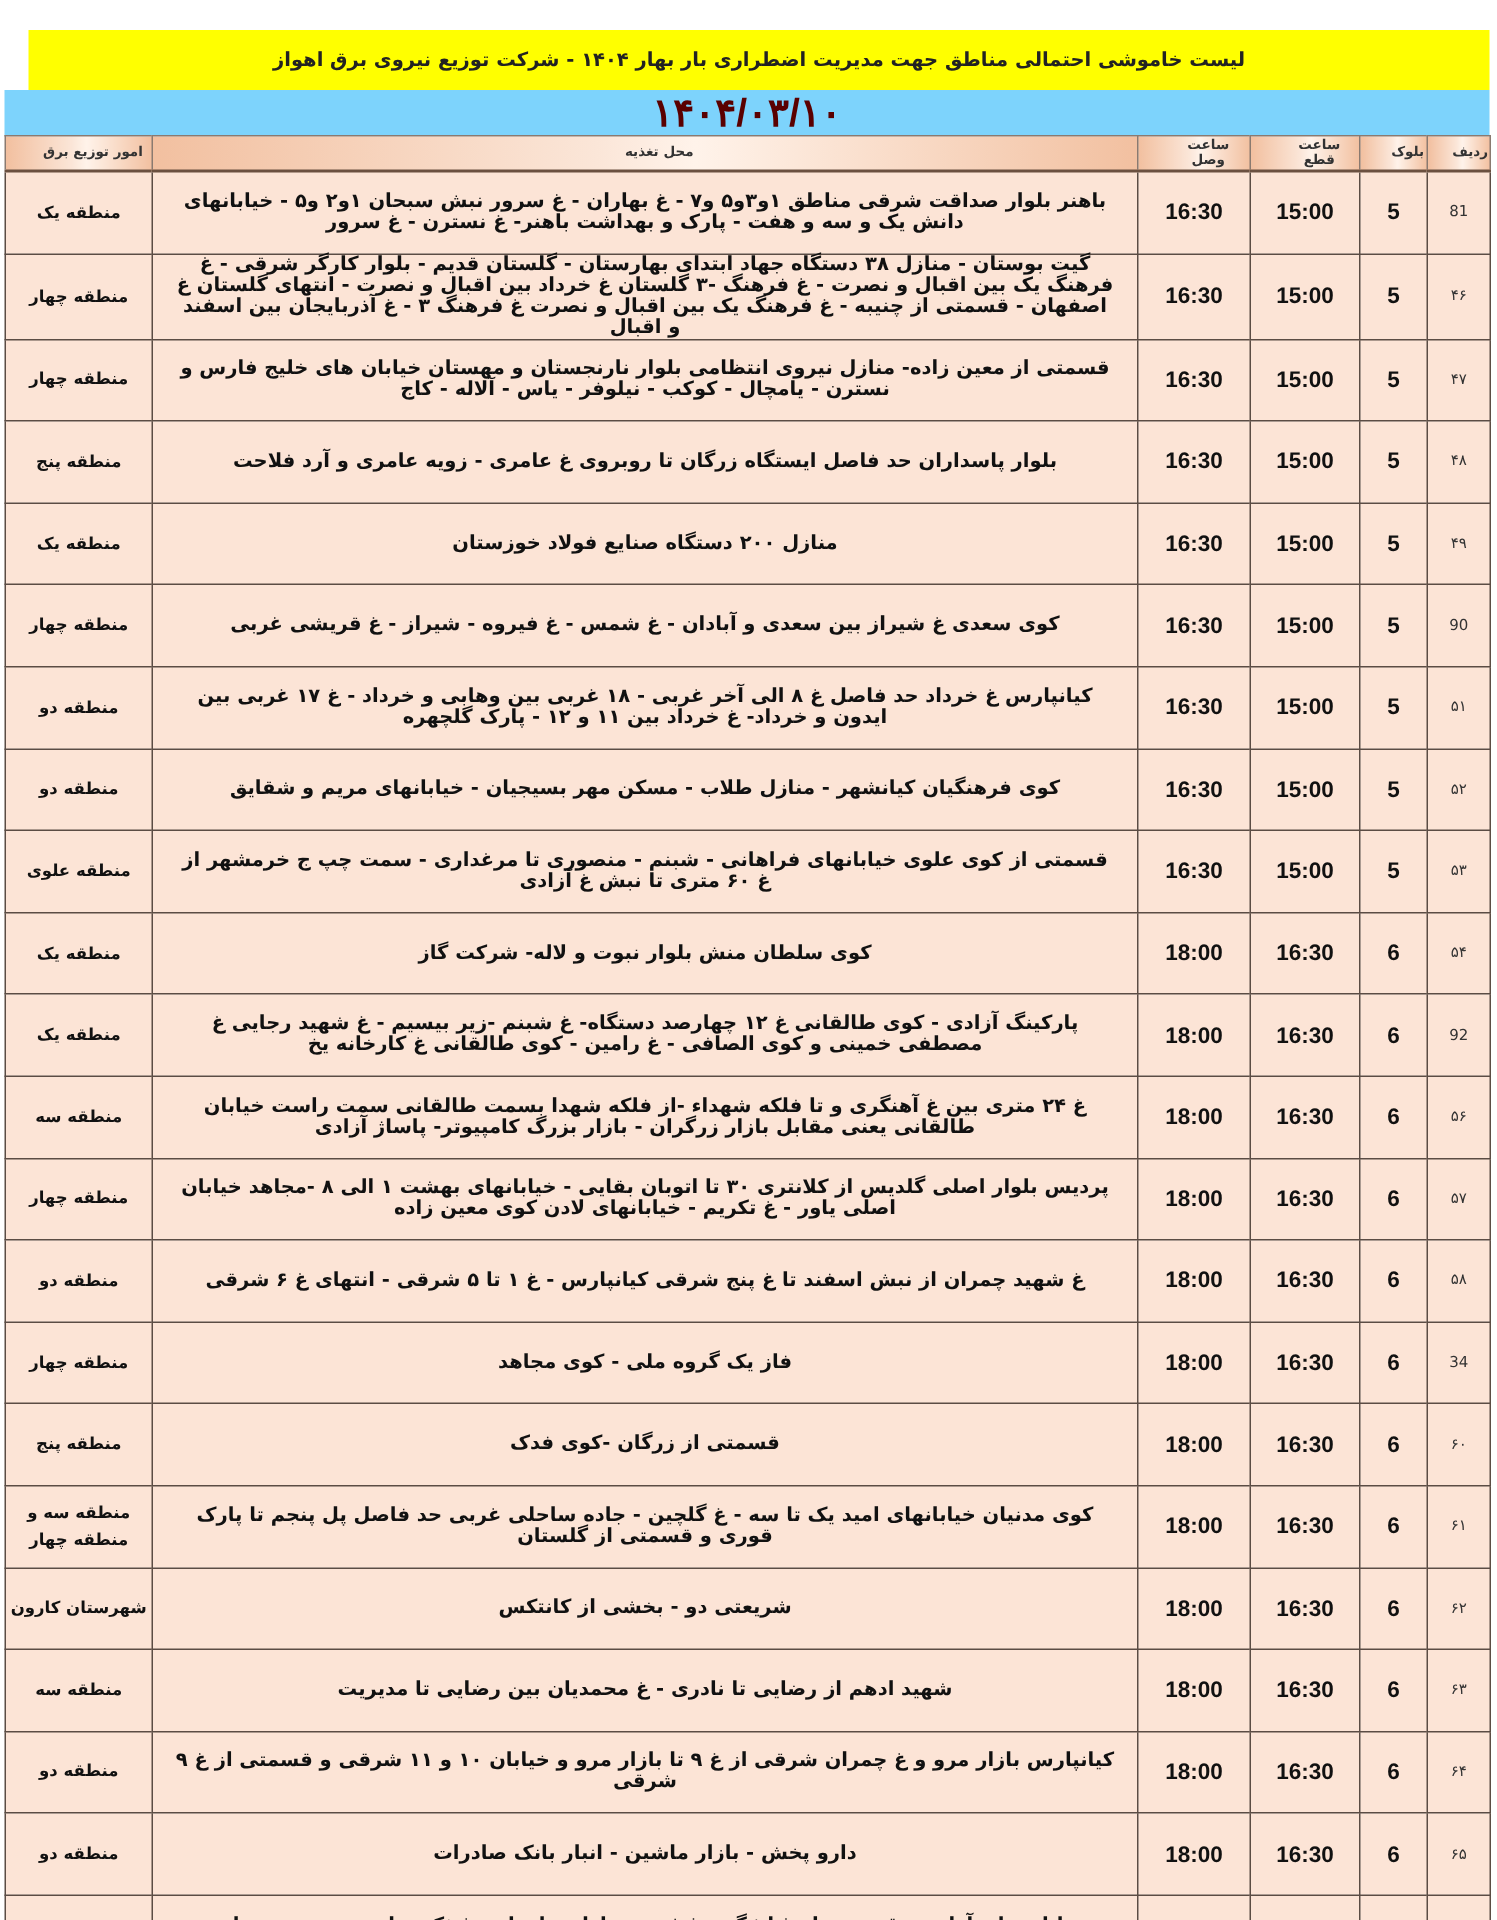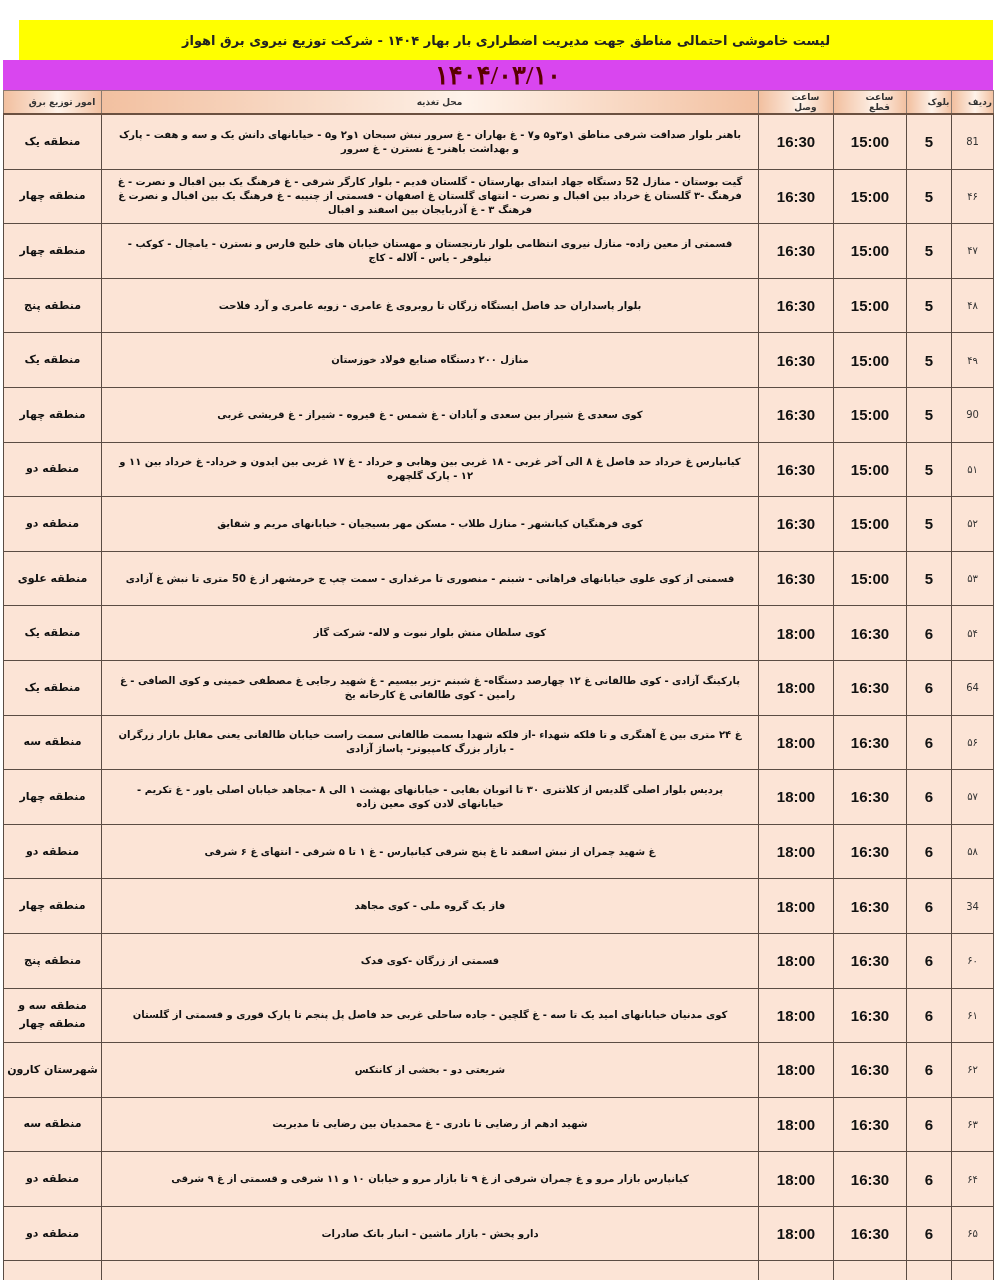--- a/index.html
+++ b/index.html
@@ -1,29 +1,29 @@
 <!DOCTYPE html>
 <html><head>
 <meta charset="utf-8">
 <style>
   html,body{margin:0;padding:0;background:#ffffff;}
   body{width:998px;height:1280px;position:relative;overflow:hidden;font-family:"DejaVu Sans",sans-serif;}
   .sheet{position:absolute;left:3px;top:20px;width:990px;}
   .title-bar{height:40px;background:#ffff00;display:flex;align-items:center;justify-content:center;
     font-family:"DejaVu Sans",sans-serif;font-weight:bold;font-size:13px;color:#222;direction:rtl;margin-left:16px;}
-  .date-bar{height:30px;background:#d946ef;display:flex;align-items:center;justify-content:center;
-    font-family:Liberation Serif, serif;font-weight:bold;font-size:26px;color:#5a0000;letter-spacing:1px;}
+  .date-bar{height:30px;background:#7dd3fc;display:flex;align-items:center;justify-content:center;
+    font-family:Liberation Sans, sans-serif;font-weight:bold;font-size:26px;color:#5a0000;letter-spacing:1px;}
   table{border-collapse:collapse;width:990px;table-layout:fixed;direction:rtl;}
   th{height:19px;font-size:9px;font-weight:bold;color:#333;border:1px solid #8a7a70;border-bottom:2px solid #6b5040;
     background:linear-gradient(90deg,#f2c0a0 0%,#fbe6d8 45%,#fff3ea 55%,#f2c0a0 100%);padding-left:20px;}
   td{border:1px solid #5b4c44;background:#fce4d6;text-align:center;vertical-align:middle;color:#111;}
   tr.row td{height:51.6px;}
   td.idx{font-size:10px;color:#333;}
   td.block,td.time{font-family:"Liberation Sans",sans-serif;font-weight:bold;font-size:15px;}
-  td.desc{font-size:10px;font-weight:bold;line-height:14px;padding:0 14px;}
+  td.desc{font-size:13px;font-weight:bold;line-height:14px;padding:0 14px;}
   td.region{font-size:11px;font-weight:bold;line-height:18px;}
 </style>
 </head>
 <body>
 
 <div class="sheet">
   <div class="title-bar">لیست خاموشی احتمالی مناطق جهت مدیریت اضطراری بار بهار ۱۴۰۴ - شرکت توزیع نیروی برق اهواز</div>
   <div class="date-bar">۱۴۰۴/۰۳/۱۰</div>
   <table>
     <colgroup>
@@ -51,21 +51,21 @@
           <td class="time">15:00</td>
           <td class="time">16:30</td>
           <td class="desc">باهنر بلوار صداقت شرقی مناطق ۱و۳و۵ و۷ - غ بهاران - غ سرور نبش سبحان ۱و۲ و۵ - خیابانهای دانش یک و سه و هفت - پارک و بهداشت باهنر- غ نسترن - غ سرور</td>
           <td class="region">منطقه یک</td>
         </tr>
         <tr class="row">
           <td class="idx">۴۶</td>
           <td class="block">5</td>
           <td class="time">15:00</td>
           <td class="time">16:30</td>
-          <td class="desc">گیت بوستان - منازل 52 دستگاه جهاد ابتدای بهارستان - گلستان قدیم - بلوار کارگر شرقی - غ فرهنگ یک بین اقبال و نصرت - غ فرهنگ -۳ گلستان غ خرداد بین اقبال و نصرت - انتهای گلستان غ اصفهان - قسمتی از چنیبه - غ فرهنگ یک بین اقبال و نصرت غ فرهنگ ۳ - غ آذربایجان بین اسفند و اقبال</td>
+          <td class="desc">گیت بوستان - منازل ۳۸ دستگاه جهاد ابتدای بهارستان - گلستان قدیم - بلوار کارگر شرقی - غ فرهنگ یک بین اقبال و نصرت - غ فرهنگ -۳ گلستان غ خرداد بین اقبال و نصرت - انتهای گلستان غ اصفهان - قسمتی از چنیبه - غ فرهنگ یک بین اقبال و نصرت غ فرهنگ ۳ - غ آذربایجان بین اسفند و اقبال</td>
           <td class="region">منطقه چهار</td>
         </tr>
         <tr class="row">
           <td class="idx">۴۷</td>
           <td class="block">5</td>
           <td class="time">15:00</td>
           <td class="time">16:30</td>
           <td class="desc">قسمتی از معین زاده- منازل نیروی انتظامی بلوار نارنجستان و مهستان خیابان های خلیج فارس و نسترن - یامچال - کوکب - نیلوفر - یاس - آلاله - کاج</td>
           <td class="region">منطقه چهار</td>
         </tr>
@@ -107,33 +107,33 @@
           <td class="time">15:00</td>
           <td class="time">16:30</td>
           <td class="desc">کوی فرهنگیان کیانشهر - منازل طلاب - مسکن مهر بسیجیان - خیابانهای مریم و شقایق</td>
           <td class="region">منطقه دو</td>
         </tr>
         <tr class="row">
           <td class="idx">۵۳</td>
           <td class="block">5</td>
           <td class="time">15:00</td>
           <td class="time">16:30</td>
-          <td class="desc">قسمتی از کوی علوی خیابانهای فراهانی - شبنم - منصوری تا مرغداری - سمت چپ ج خرمشهر از غ 50 متری تا نبش غ آزادی</td>
+          <td class="desc">قسمتی از کوی علوی خیابانهای فراهانی - شبنم - منصوری تا مرغداری - سمت چپ ج خرمشهر از غ ۶۰ متری تا نبش غ آزادی</td>
           <td class="region">منطقه علوی</td>
         </tr>
         <tr class="row">
           <td class="idx">۵۴</td>
           <td class="block">6</td>
           <td class="time">16:30</td>
           <td class="time">18:00</td>
           <td class="desc">کوی سلطان منش بلوار نبوت و لاله- شرکت گاز</td>
           <td class="region">منطقه یک</td>
         </tr>
         <tr class="row">
-          <td class="idx">64</td>
+          <td class="idx">92</td>
           <td class="block">6</td>
           <td class="time">16:30</td>
           <td class="time">18:00</td>
           <td class="desc">پارکینگ آزادی - کوی طالقانی غ ۱۲ چهارصد دستگاه- غ شبنم -زیر بیسیم - غ شهید رجایی غ مصطفی خمینی و کوی الصافی - غ رامین - کوی طالقانی غ کارخانه یخ</td>
           <td class="region">منطقه یک</td>
         </tr>
         <tr class="row">
           <td class="idx">۵۶</td>
           <td class="block">6</td>
           <td class="time">16:30</td>

